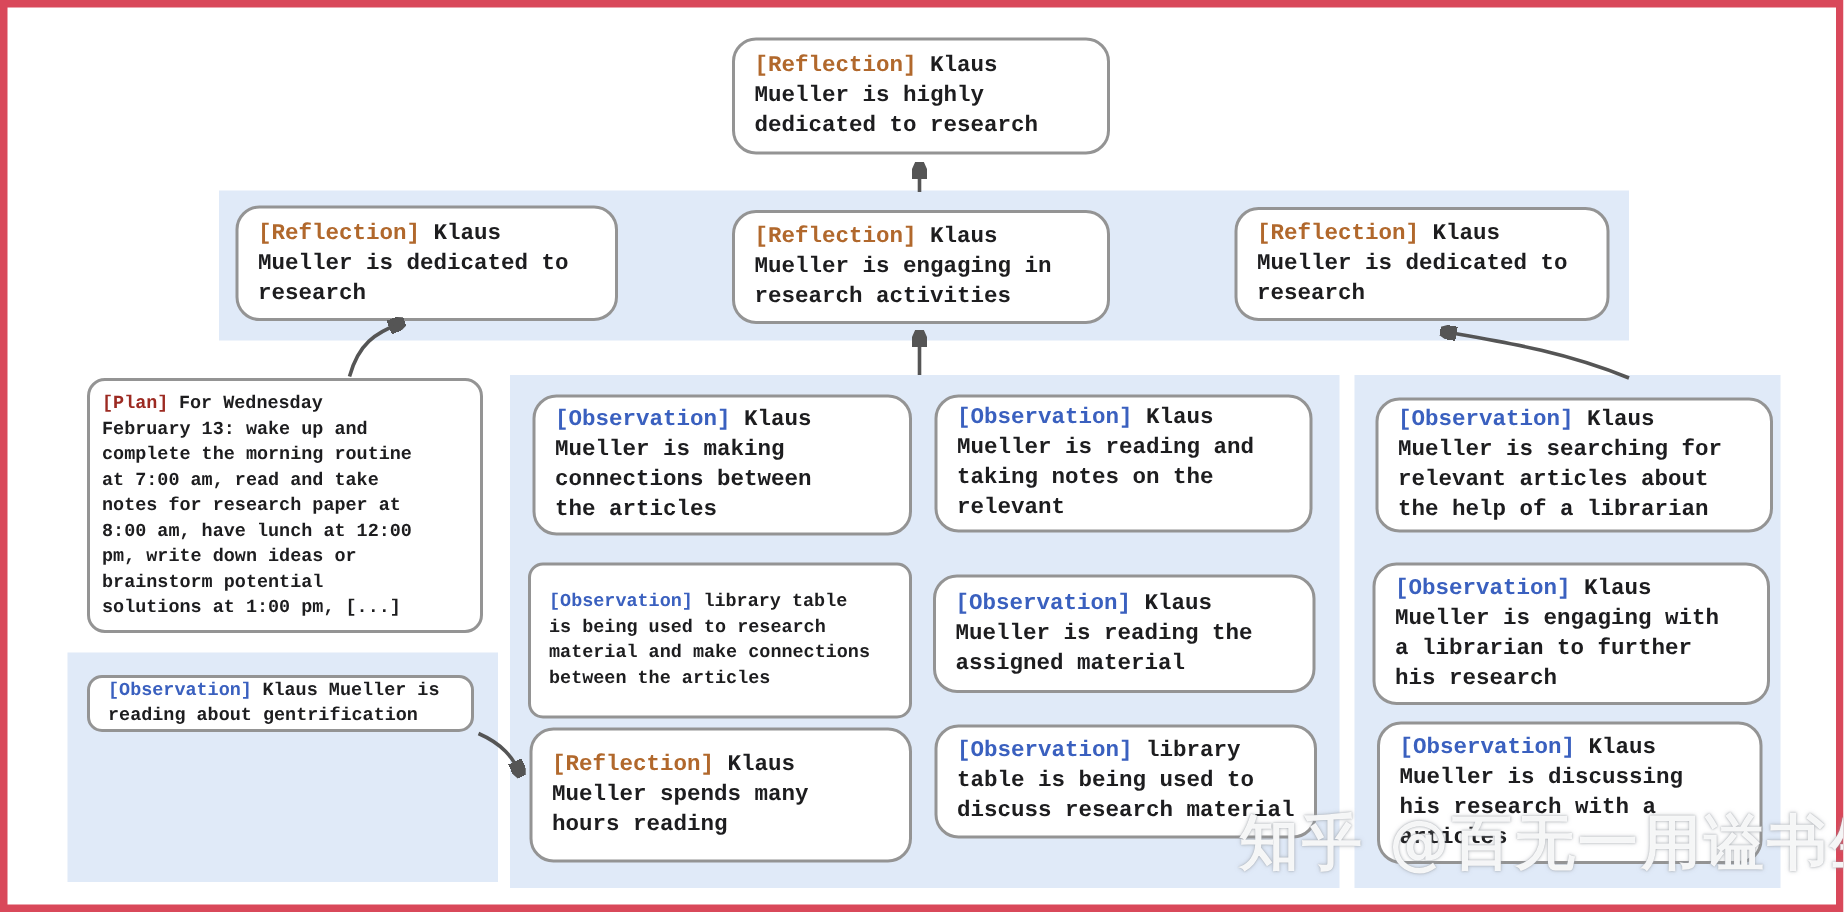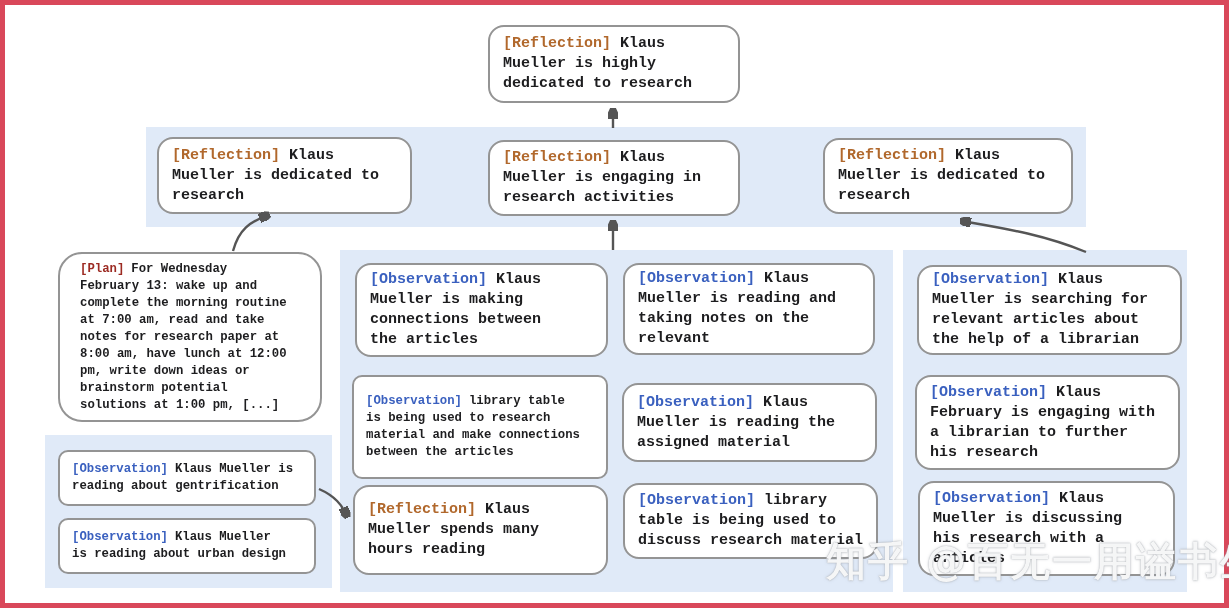--- a/index.html
+++ b/index.html
@@ -10,21 +10,21 @@
   }
   .panel{position:absolute;background:#e0eaf8;z-index:1;}
   .card{
     position:absolute;z-index:2;box-sizing:border-box;
     background:#ffffff;border:2px solid #949494;
     display:flex;align-items:center;
     font-weight:bold;color:#1d1d1f;
   }
   .lg{border-radius:16px;font-size:15px;line-height:20px;padding:2px 8px 2px 13px;}
   .sm{border-radius:10px;font-size:12.3px;line-height:17px;padding:2px 6px 2px 12px;}
-  .plan-card{border-radius:24px;padding-left:20px;}
+  .plan-card{border-radius:12px;padding-left:8px;}
   .body{white-space:pre-line;}
   .lbl{white-space:nowrap;}
   .lg .lbl{margin-right:9px;}
   .sm .lbl{margin-right:7px;}
   .lbl-reflection{color:#b1682c;}
   .lbl-observation{color:#3a60bf;text-align:right;}
   .lbl-plan{color:#9c2a22;}
   .arrows{position:absolute;left:0;top:0;z-index:3;pointer-events:none;}
   .arrows path{stroke:#555555;stroke-width:2.4;fill:none;}
   .watermark{
@@ -86,27 +86,23 @@
 February 13: wake up and
 complete the morning routine
 at 7:00 am, read and take
 notes for research paper at
 8:00 am, have lunch at 12:00
 pm, write down ideas or
 brainstorm potential
 solutions at 1:00 pm, [...]</span></div>
   </div>
 
-  <div class="card sm" style="left:58px;top:450px;width:258px;height:56px">
+  <div class="card sm" style="left:58px;top:450px;width:258px;height:38px">
     <div class="txt"><span class="lbl lbl-observation">[Observation]</span><span class="body">Klaus Mueller is
 reading about gentrification</span></div>
-  </div>
-  <div class="card sm" style="left:58px;top:518px;width:258px;height:56px">
-    <div class="txt"><span class="lbl lbl-observation">[Observation]</span><span class="body">Klaus Mueller
-is reading about urban design</span></div>
   </div>
 
   <div class="card lg" style="left:355px;top:263px;width:253px;height:94px">
     <div class="txt"><span class="lbl lbl-observation">[Observation]</span><span class="body">Klaus
 Mueller is making
 connections between
 the articles</span></div>
   </div>
   <div class="card sm" style="left:352px;top:375px;width:256px;height:104px">
     <div class="txt"><span class="lbl lbl-observation">[Observation]</span><span class="body">library table
@@ -138,21 +134,21 @@
   </div>
 
   <div class="card lg" style="left:917px;top:265px;width:265px;height:90px">
     <div class="txt"><span class="lbl lbl-observation">[Observation]</span><span class="body">Klaus
 Mueller is searching for
 relevant articles about
 the help of a librarian</span></div>
   </div>
   <div class="card lg" style="left:915px;top:375px;width:265px;height:95px">
     <div class="txt"><span class="lbl lbl-observation">[Observation]</span><span class="body">Klaus
-February is engaging with
+Mueller is engaging with
 a librarian to further
 his research</span></div>
   </div>
   <div class="card lg" style="left:918px;top:481px;width:257px;height:95px">
     <div class="txt"><span class="lbl lbl-observation">[Observation]</span><span class="body">Klaus
 Mueller is discussing
 his research with a
 articles</span></div>
   </div>
 

